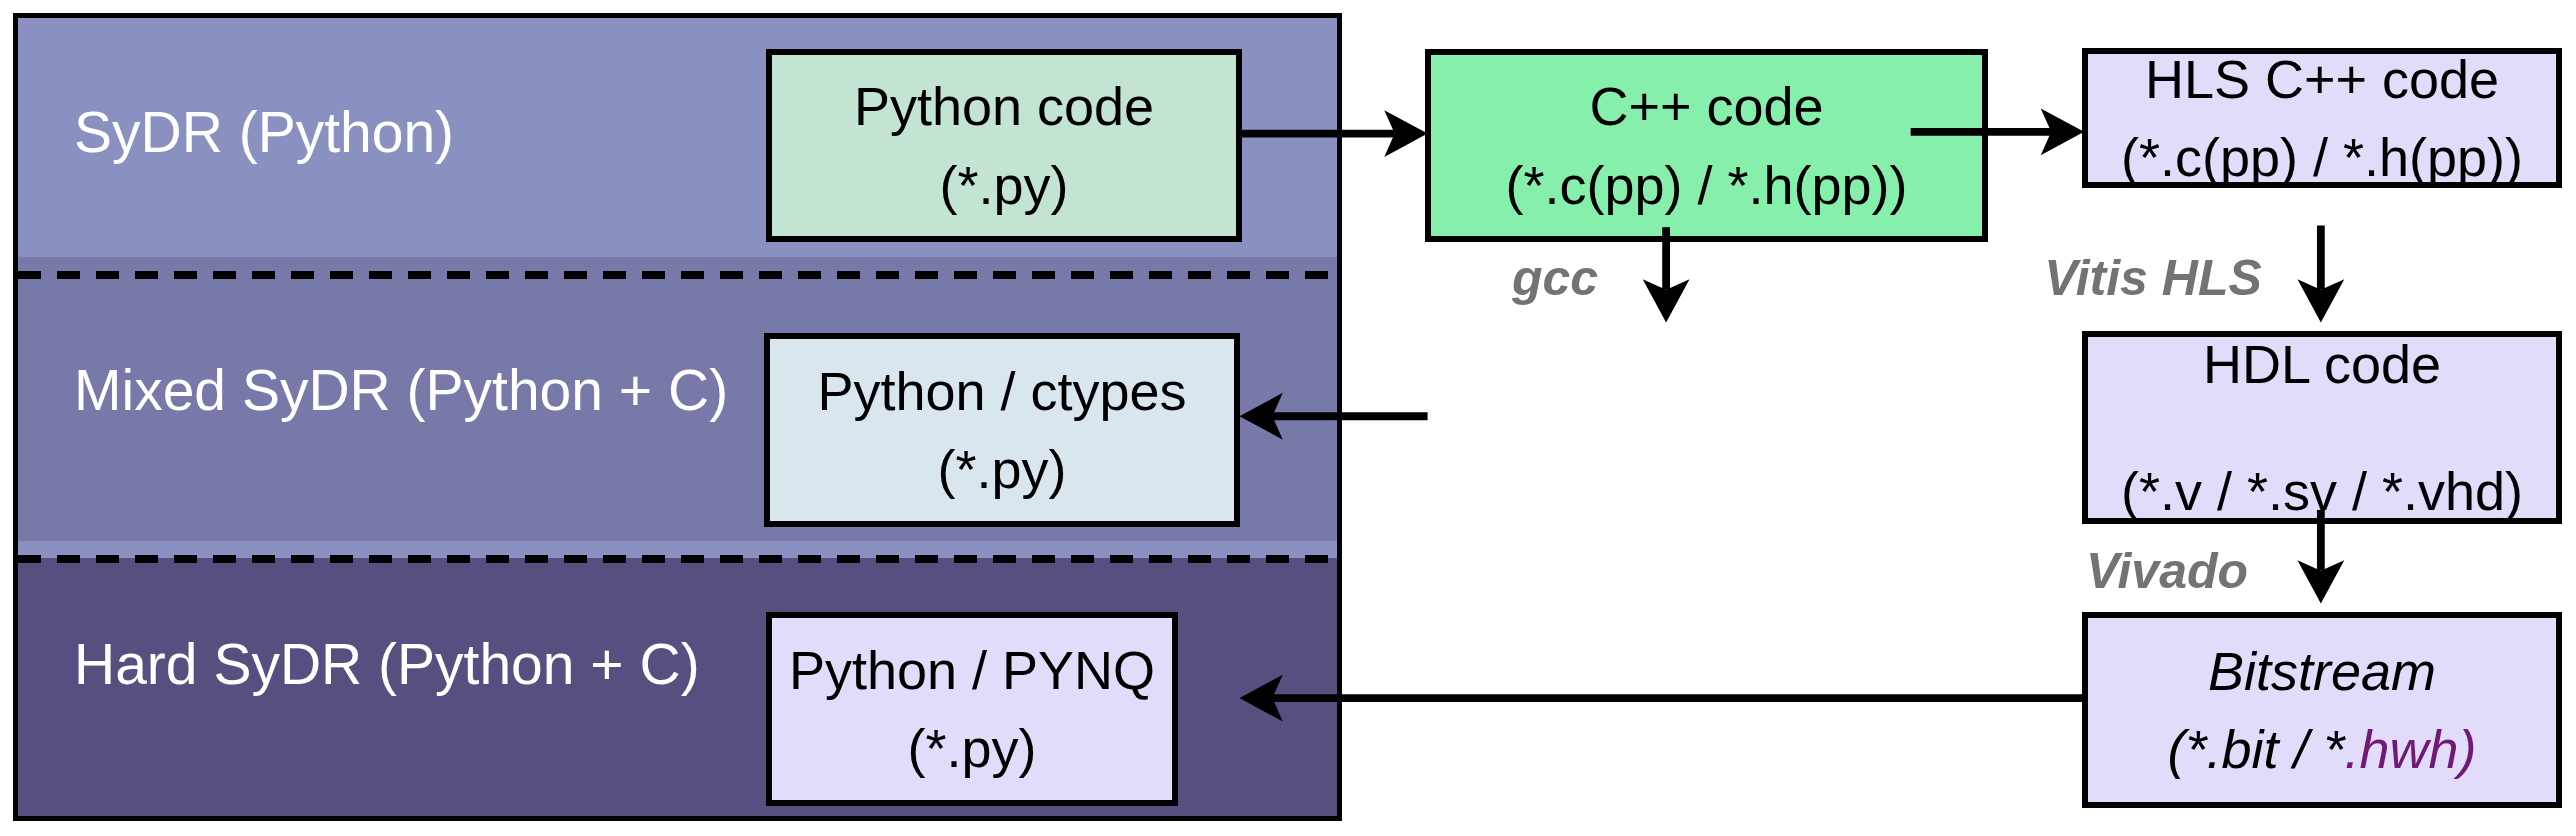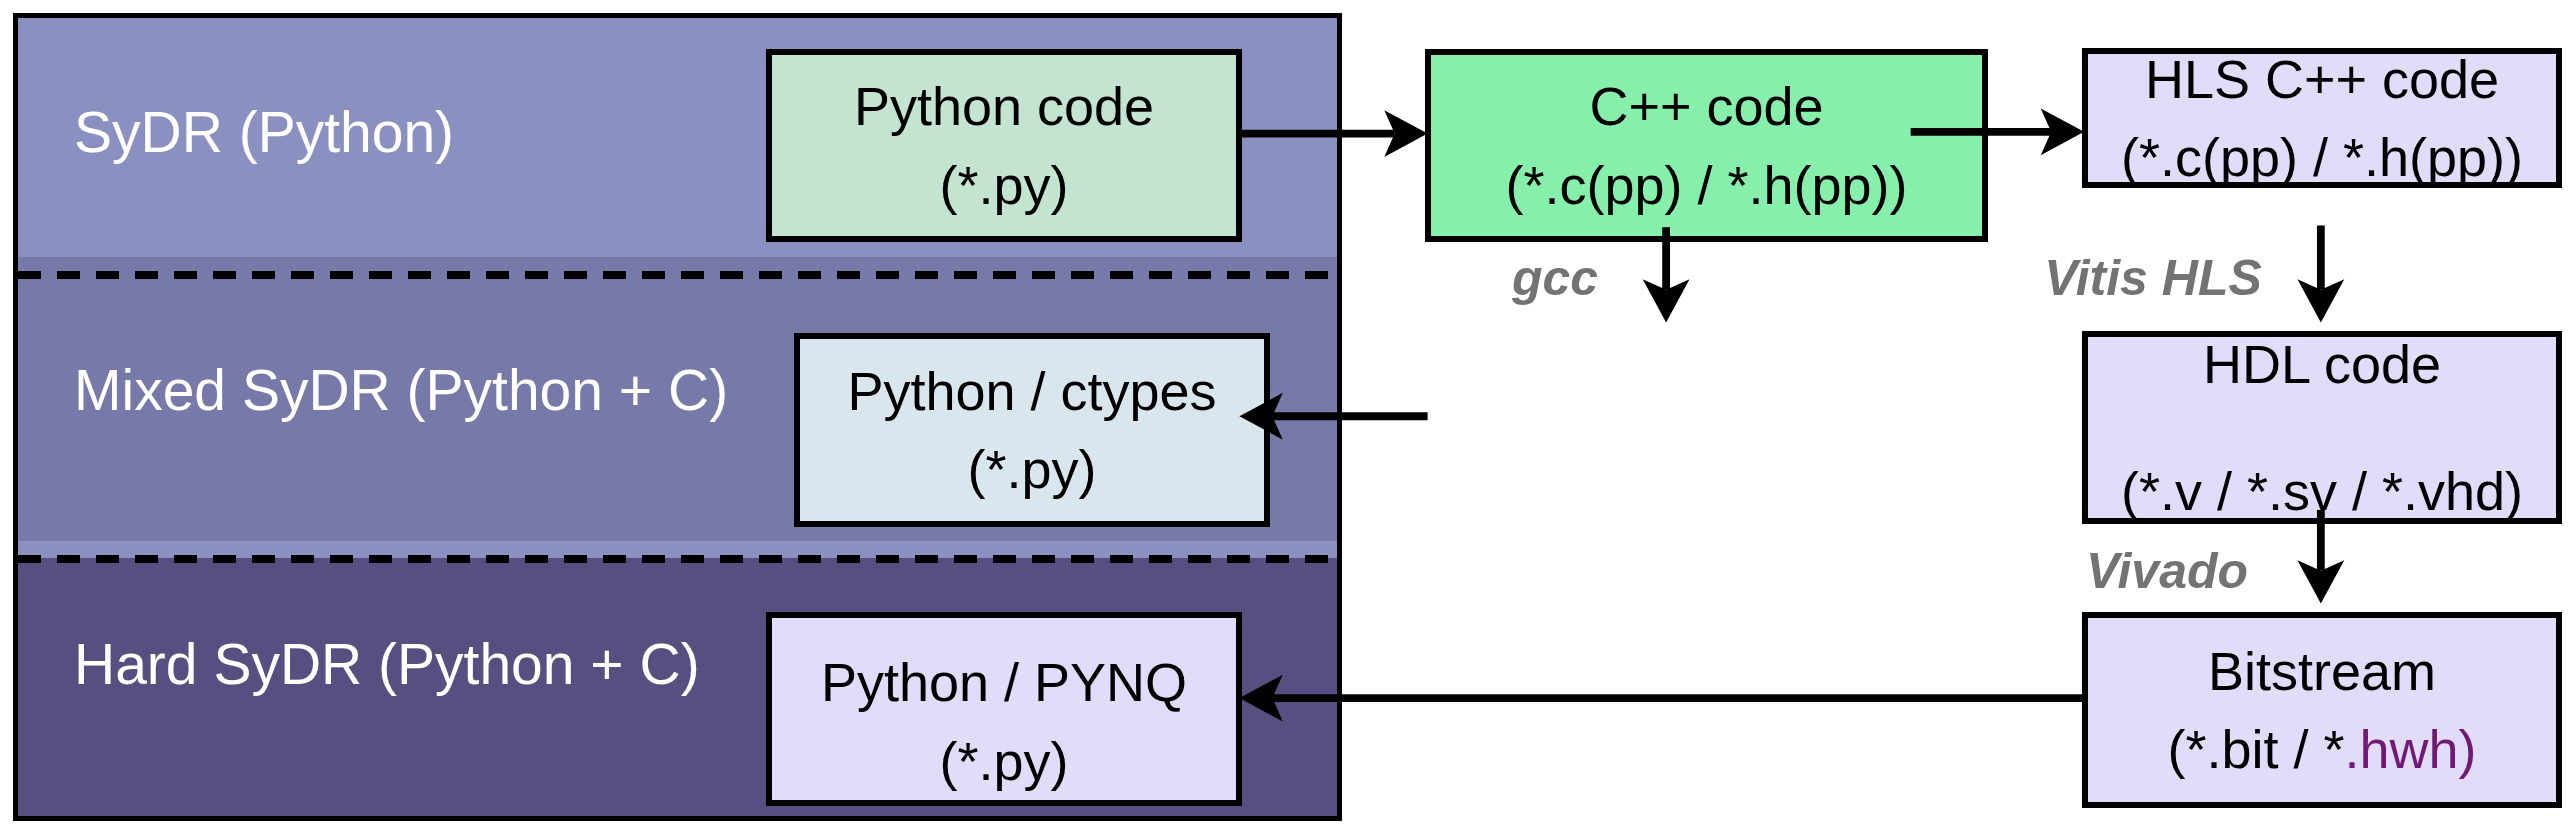--- a/index.html
+++ b/index.html
@@ -46,25 +46,25 @@
     box-sizing: border-box;
     display: flex; flex-direction: column;
     justify-content: center; align-items: center;
     text-align: center;
     font-size: 54px; line-height: 1.45;
     color: #000; white-space: nowrap; margin-top: 12px;
   }
   .node-python-code     { left: 766px;  top: 37px;  width: 476px; height: 193px; background: #C2E4D0; }
   .node-cpp-code        { left: 1425px; top: 37px;  width: 563px; height: 193px; background: #86efac; }
   .node-hls-cpp-code    { left: 2082px; top: 36px;  width: 480px; height: 140px; background: #E0DCFA; }
-  .node-python-ctypes   { left: 794px;  top: 321px; width: 476px; height: 194px; background: #D9E6EE; }
+  .node-python-ctypes   { left: 764px;  top: 321px; width: 476px; height: 194px; background: #D9E6EE; }
   .node-dynamic-library { left: 1425px; top: 319px; width: 496px; height: 193px; background: #D9E6EE; }
   .node-hdl-code        { left: 2082px; top: 319px; width: 480px; height: 193px; background: #E0DCFA; gap: 48px; }
-  .node-python-pynq     { left: 766px;  top: 600px; width: 476px; height: 194px; background: #E0DCFA; justify-content: flex-end; }
-  .node-bitstream       { left: 2082px; top: 600px; width: 480px; height: 196px; background: #E0DCFA; }
+  .node-python-pynq     { left: 766px;  top: 600px; width: 412px; height: 194px; background: #E0DCFA; }
+  .node-bitstream       { left: 2082px; top: 600px; width: 480px; height: 196px; background: #E0DCFA; font-style: italic; }
   .file-gray { color: #701a75; }
 
   
   .tool-label {
     position: absolute;
     transform: translate(-50%, -50%);
     font-size: 50px; font-weight: bold; font-style: italic;
     color: #737373; white-space: nowrap;
   }
   .tool-gcc    { left: 1555px; top: 278px; }

